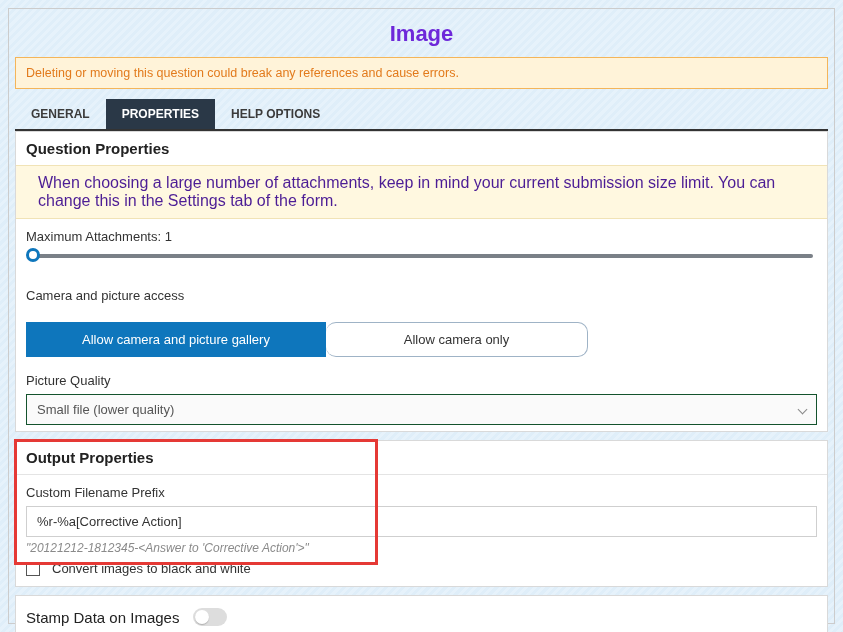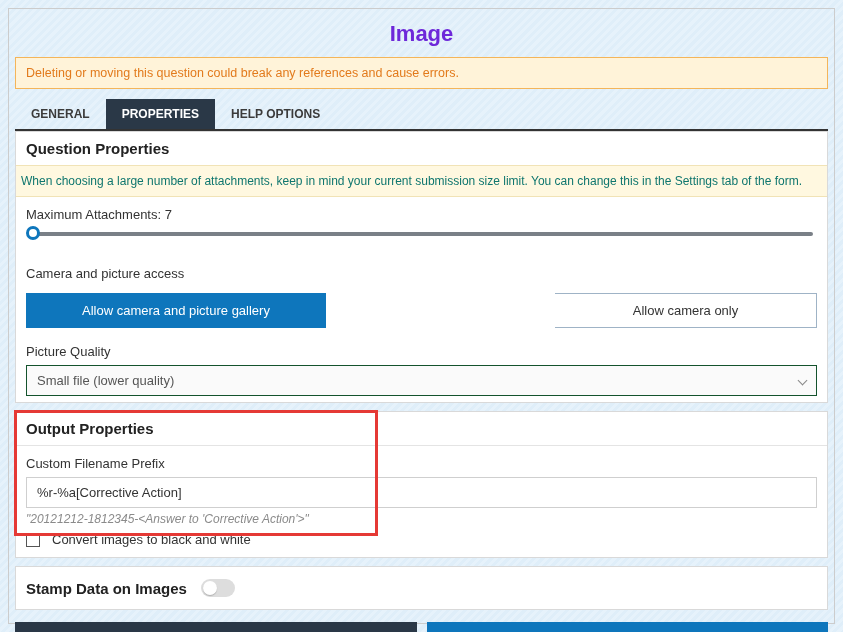--- a/index.html
+++ b/index.html
@@ -60,23 +60,23 @@
 }
 .section-title {
   font-size: 15px;
   font-weight: 700;
   padding: 8px 10px;
   color: #222;
 }
 .panel-divider { border-top: 1px solid #e4e4e4; }
 .info-strip {
   background: #fff8e0;
-  color: #0f766e;
-  font-size: 12px;
-  padding: 8px 5px;
+  color: #4c1d95;
+  font-size: 16px;
+  padding: 8px 22px;
   border-top: 1px solid #f1e3b6;
   border-bottom: 1px solid #f1e3b6;
 }
 .field-block { padding: 10px 10px 6px; }
 .field-label {
   font-size: 13px;
   color: #333;
   margin-bottom: 6px;
   display: block;
 }
@@ -92,34 +92,33 @@
   left: -4px;
   top: -6px;
   width: 14px;
   height: 14px;
   border: 3px solid #0e76bc;
   background: #fff;
   border-radius: 50%;
 }
 .seg-group {
   display: flex;
-  margin-top: 12px;
-  justify-content: space-between;
+  margin-top: 19px;
 }
 .seg-btn {
   border: 1px solid #9fb3c6;
   background: #fff;
   color: #333;
   padding: 9px 0;
   font-size: 13px;
   text-align: center;
   cursor: pointer;
 }
 .seg-btn.left { flex: 0 0 300px; }
-.seg-btn.right { flex: 0 0 262px; border-left: none; }
+.seg-btn.right { flex: 0 0 262px; border-left: none; border-radius: 10px; }
 .seg-btn.active {
   background: #0e76bc;
   color: #fff;
   border-color: #0e76bc;
 }
 .select-box {
   display: flex;
   align-items: center;
   justify-content: space-between;
   border: 1px solid #14532d;
@@ -162,21 +161,21 @@
   height: 14px;
   border: 1px solid #555;
   background: #fff;
 }
 .toggle-row {
   display: flex;
   align-items: center;
   gap: 14px;
   padding: 12px 10px;
 }
-.toggle-title { font-size: 15px; font-weight: 700; color: #222; }
+.toggle-title { font-size: 15px; font-weight: 400; color: #222; }
 .toggle {
   width: 34px;
   height: 18px;
   background: #ddd;
   border-radius: 10px;
   position: relative;
 }
 .toggle .knob {
   width: 14px;
   height: 14px;
@@ -229,21 +228,21 @@
     <button class="tab">GENERAL</button>
     <button class="tab active">PROPERTIES</button>
     <button class="tab">HELP OPTIONS</button>
   </div>
 
   <div class="panel">
     <div class="section-title">Question Properties</div>
     <div class="info-strip">When choosing a large number of attachments, keep in mind your current submission size limit. You can change this in the Settings tab of the form.</div>
 
     <div class="field-block">
-      <span class="field-label">Maximum Attachments: 7</span>
+      <span class="field-label">Maximum Attachments: 1</span>
       <div class="slider-track">
         <div class="slider-thumb"></div>
       </div>
     </div>
 
     <div class="field-block">
       <span class="field-label">Camera and picture access</span>
       <div class="seg-group">
         <div class="seg-btn left active">Allow camera and picture gallery</div>
         <div class="seg-btn right">Allow camera only</div>

